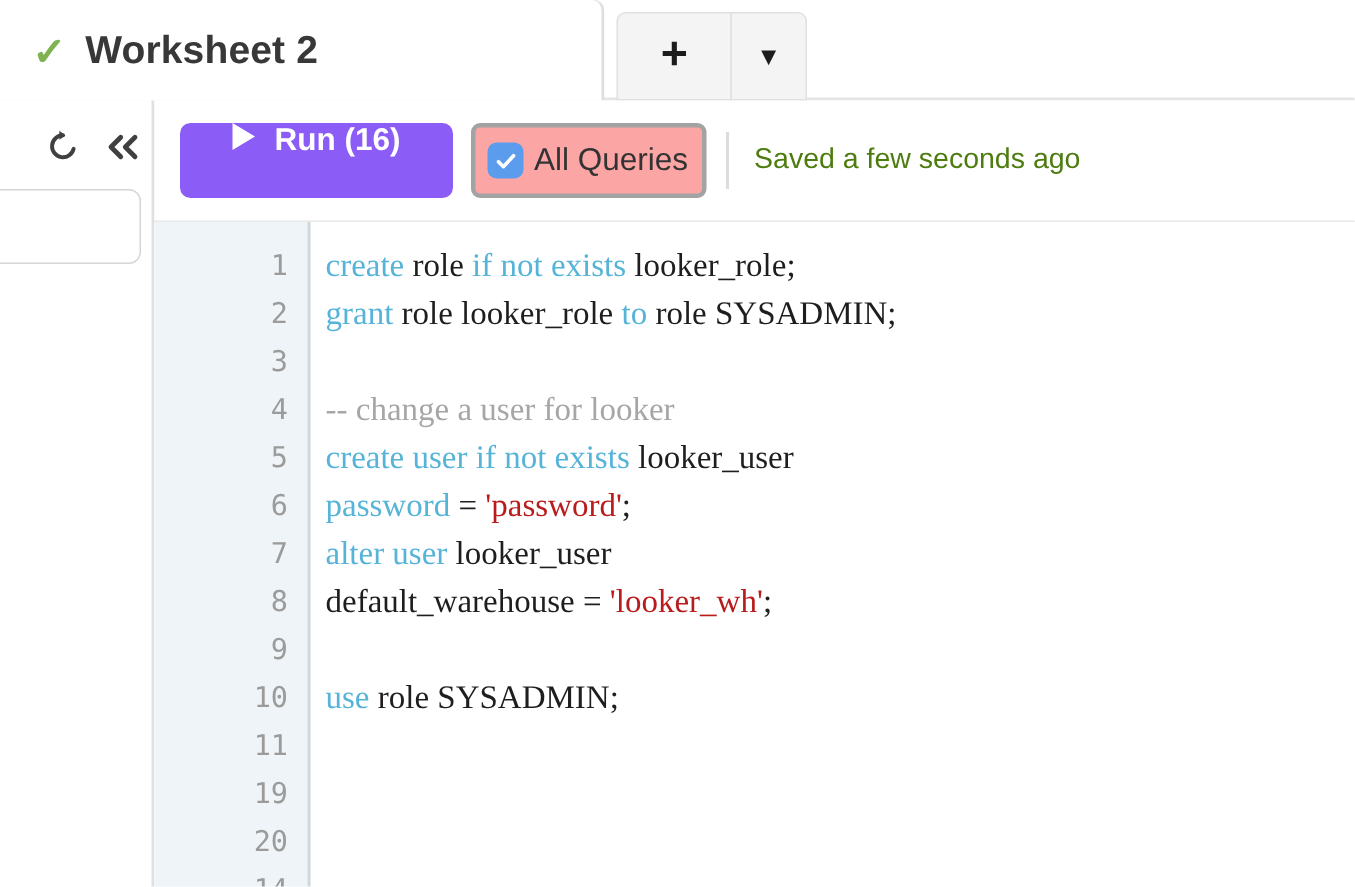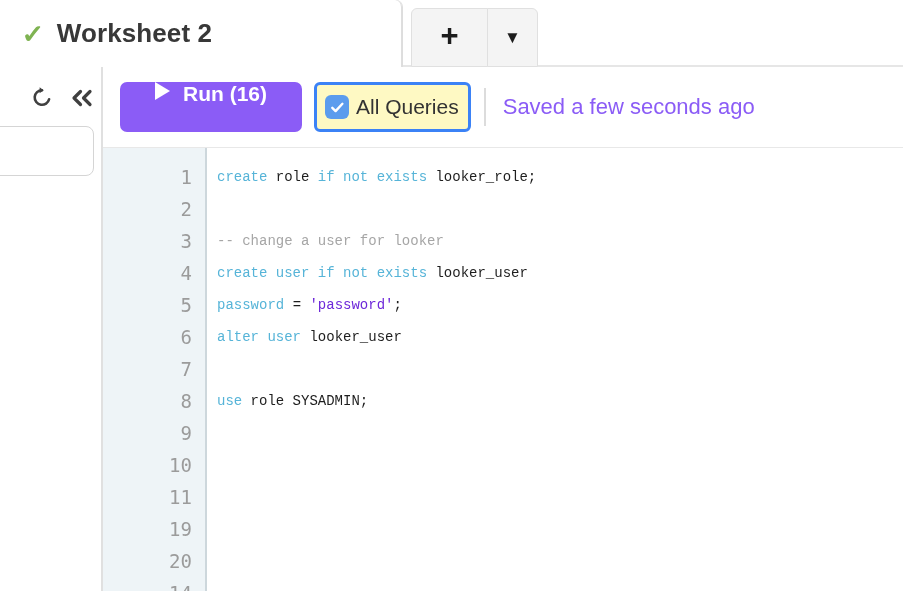--- a/index.html
+++ b/index.html
@@ -161,23 +161,23 @@
   }
   .run-triangle {
     width: 0; height: 0;
     border-left: 15px solid #ffffff;
     border-top: 9px solid transparent;
     border-bottom: 9px solid transparent;
   }
   .allq-wrap {
     margin-left: 12px;
     height: 50px;
-    border: 3px solid #3b82f6;
+    border: 3px solid #a3a3a3;
     border-radius: 6px;
-    background: #fef9c3;
+    background: #fca5a5;
     display: flex;
     align-items: center;
     padding: 0 9px 0 8px;
     box-sizing: border-box;
     cursor: pointer;
   }
   .allq-box {
     width: 24px; height: 24px;
     border-radius: 6px;
     background: #5b9ced;
@@ -194,22 +194,22 @@
     white-space: nowrap;
   }
   .tb-divider {
     width: 2px;
     height: 38px;
     background: #dcdcdc;
     margin-left: 13px;
     margin-right: 17px;
   }
   .saved-text {
-    font-size: 22px;
-    color: #8b5cf6;
+    font-size: 19px;
+    color: #4d7c0f;
     white-space: nowrap;
   }
 
   
   .editor {
     position: absolute;
     left: 103px; top: 147px;
     width: 800px;
     height: 444px;
     background: #ffffff;
@@ -246,28 +246,28 @@
     position: absolute;
     left: 104px; top: 0;
     right: 0;
     height: 444px;
     padding-left: 10px;
     box-sizing: border-box;
   }
   .code-line {
     height: 32px;
     line-height: 32px;
-    font-family: Liberation Mono, monospace;
-    font-size: 14px;
+    font-family: Liberation Serif, serif;
+    font-size: 22px;
     color: #1e1e1e;
     white-space: pre;
     letter-spacing: 0px;
   }
   .kw  { color: #56b4d8; }
-  .str { color: #6d28d9; }
+  .str { color: #b91c1c; }
   .cmt { color: #a6a6a6; }
   .pln { color: #1e1e1e; }
 
   .first-line-pad { height: 13px; }
 </style>
 </head>
 <body>
 
 <div class="tabbar">
   <div class="tab">
@@ -336,23 +336,25 @@
         <div class="gutter-line">19</div>
         <div class="gutter-line">20</div>
         <div class="gutter-line">14</div>
       </div>
   </div>
   <div class="gutter-rule"></div>
   <div class="codearea">
     <div class="first-line-pad"></div>
     <div id="code-lines">
         <div class="code-line"><span class="kw">create </span><span class="pln">role </span><span class="kw">if not exists </span><span class="pln">looker_role;</span></div>
+        <div class="code-line"><span class="kw">grant </span><span class="pln">role looker_role </span><span class="kw">to </span><span class="pln">role SYSADMIN;</span></div>
         <div class="code-line">&nbsp;</div>
         <div class="code-line"><span class="cmt">-- change a user for looker</span></div>
         <div class="code-line"><span class="kw">create user if not exists </span><span class="pln">looker_user</span></div>
         <div class="code-line"><span class="kw">password </span><span class="pln">= </span><span class="str">'password'</span><span class="pln">;</span></div>
         <div class="code-line"><span class="kw">alter user </span><span class="pln">looker_user</span></div>
+        <div class="code-line"><span class="pln">default_warehouse = </span><span class="str">'looker_wh'</span><span class="pln">;</span></div>
         <div class="code-line">&nbsp;</div>
         <div class="code-line"><span class="kw">use </span><span class="pln">role SYSADMIN;</span></div>
         <div class="code-line">&nbsp;</div>
       </div>
   </div>
 </div>
 
 </body></html>

